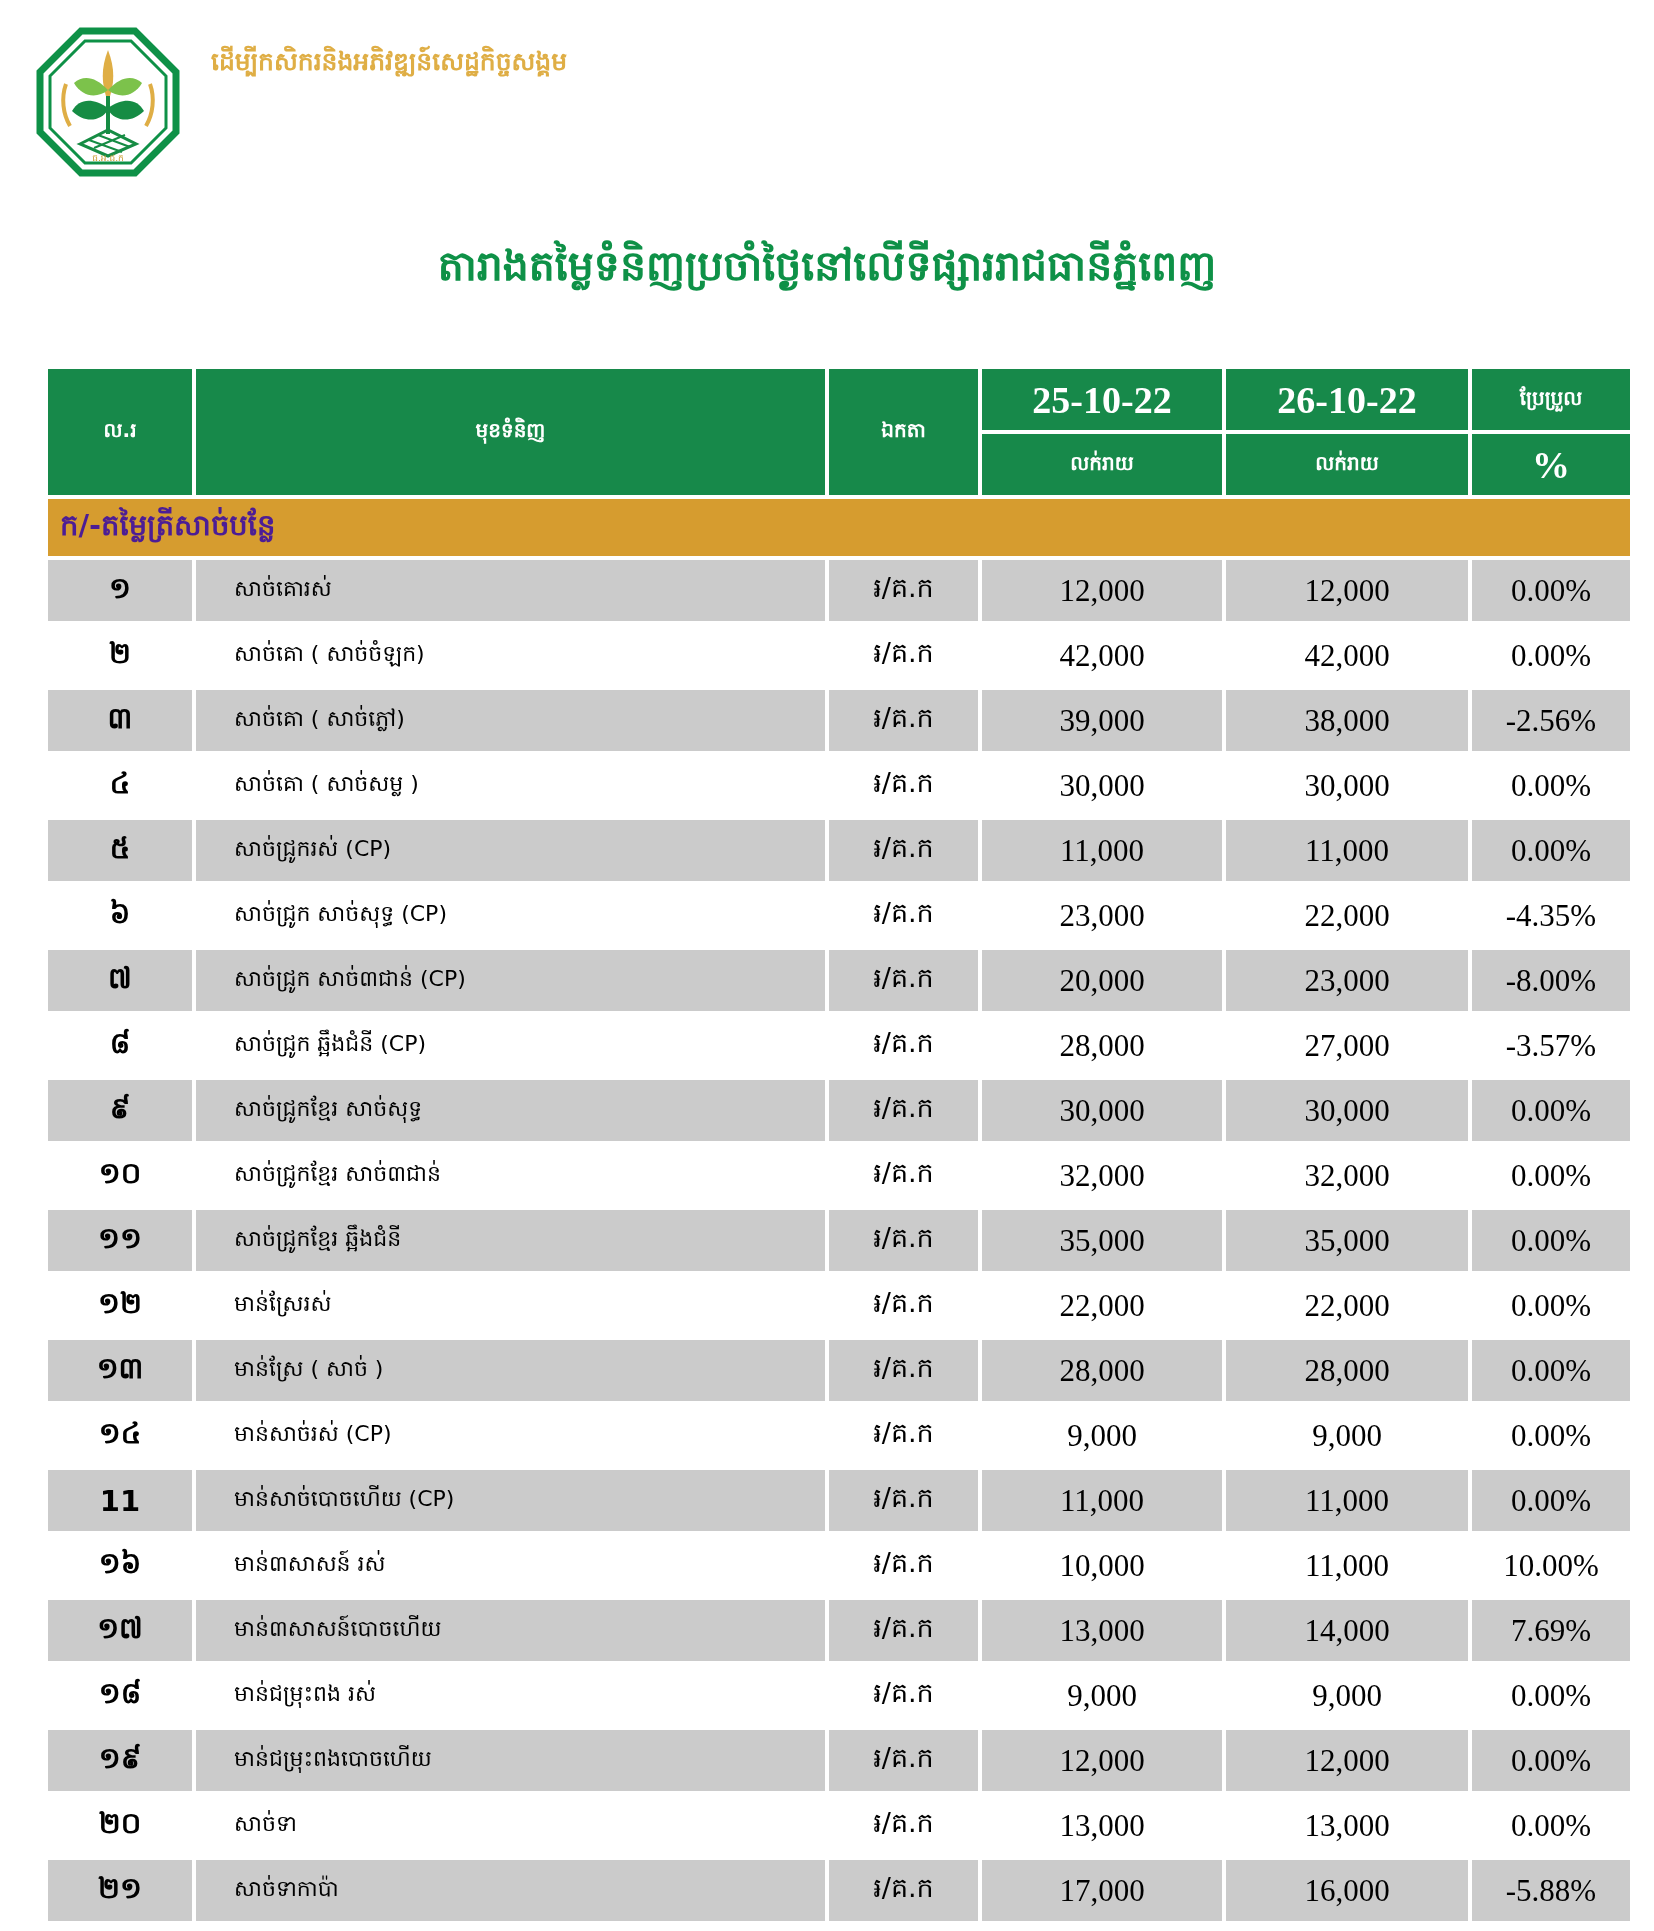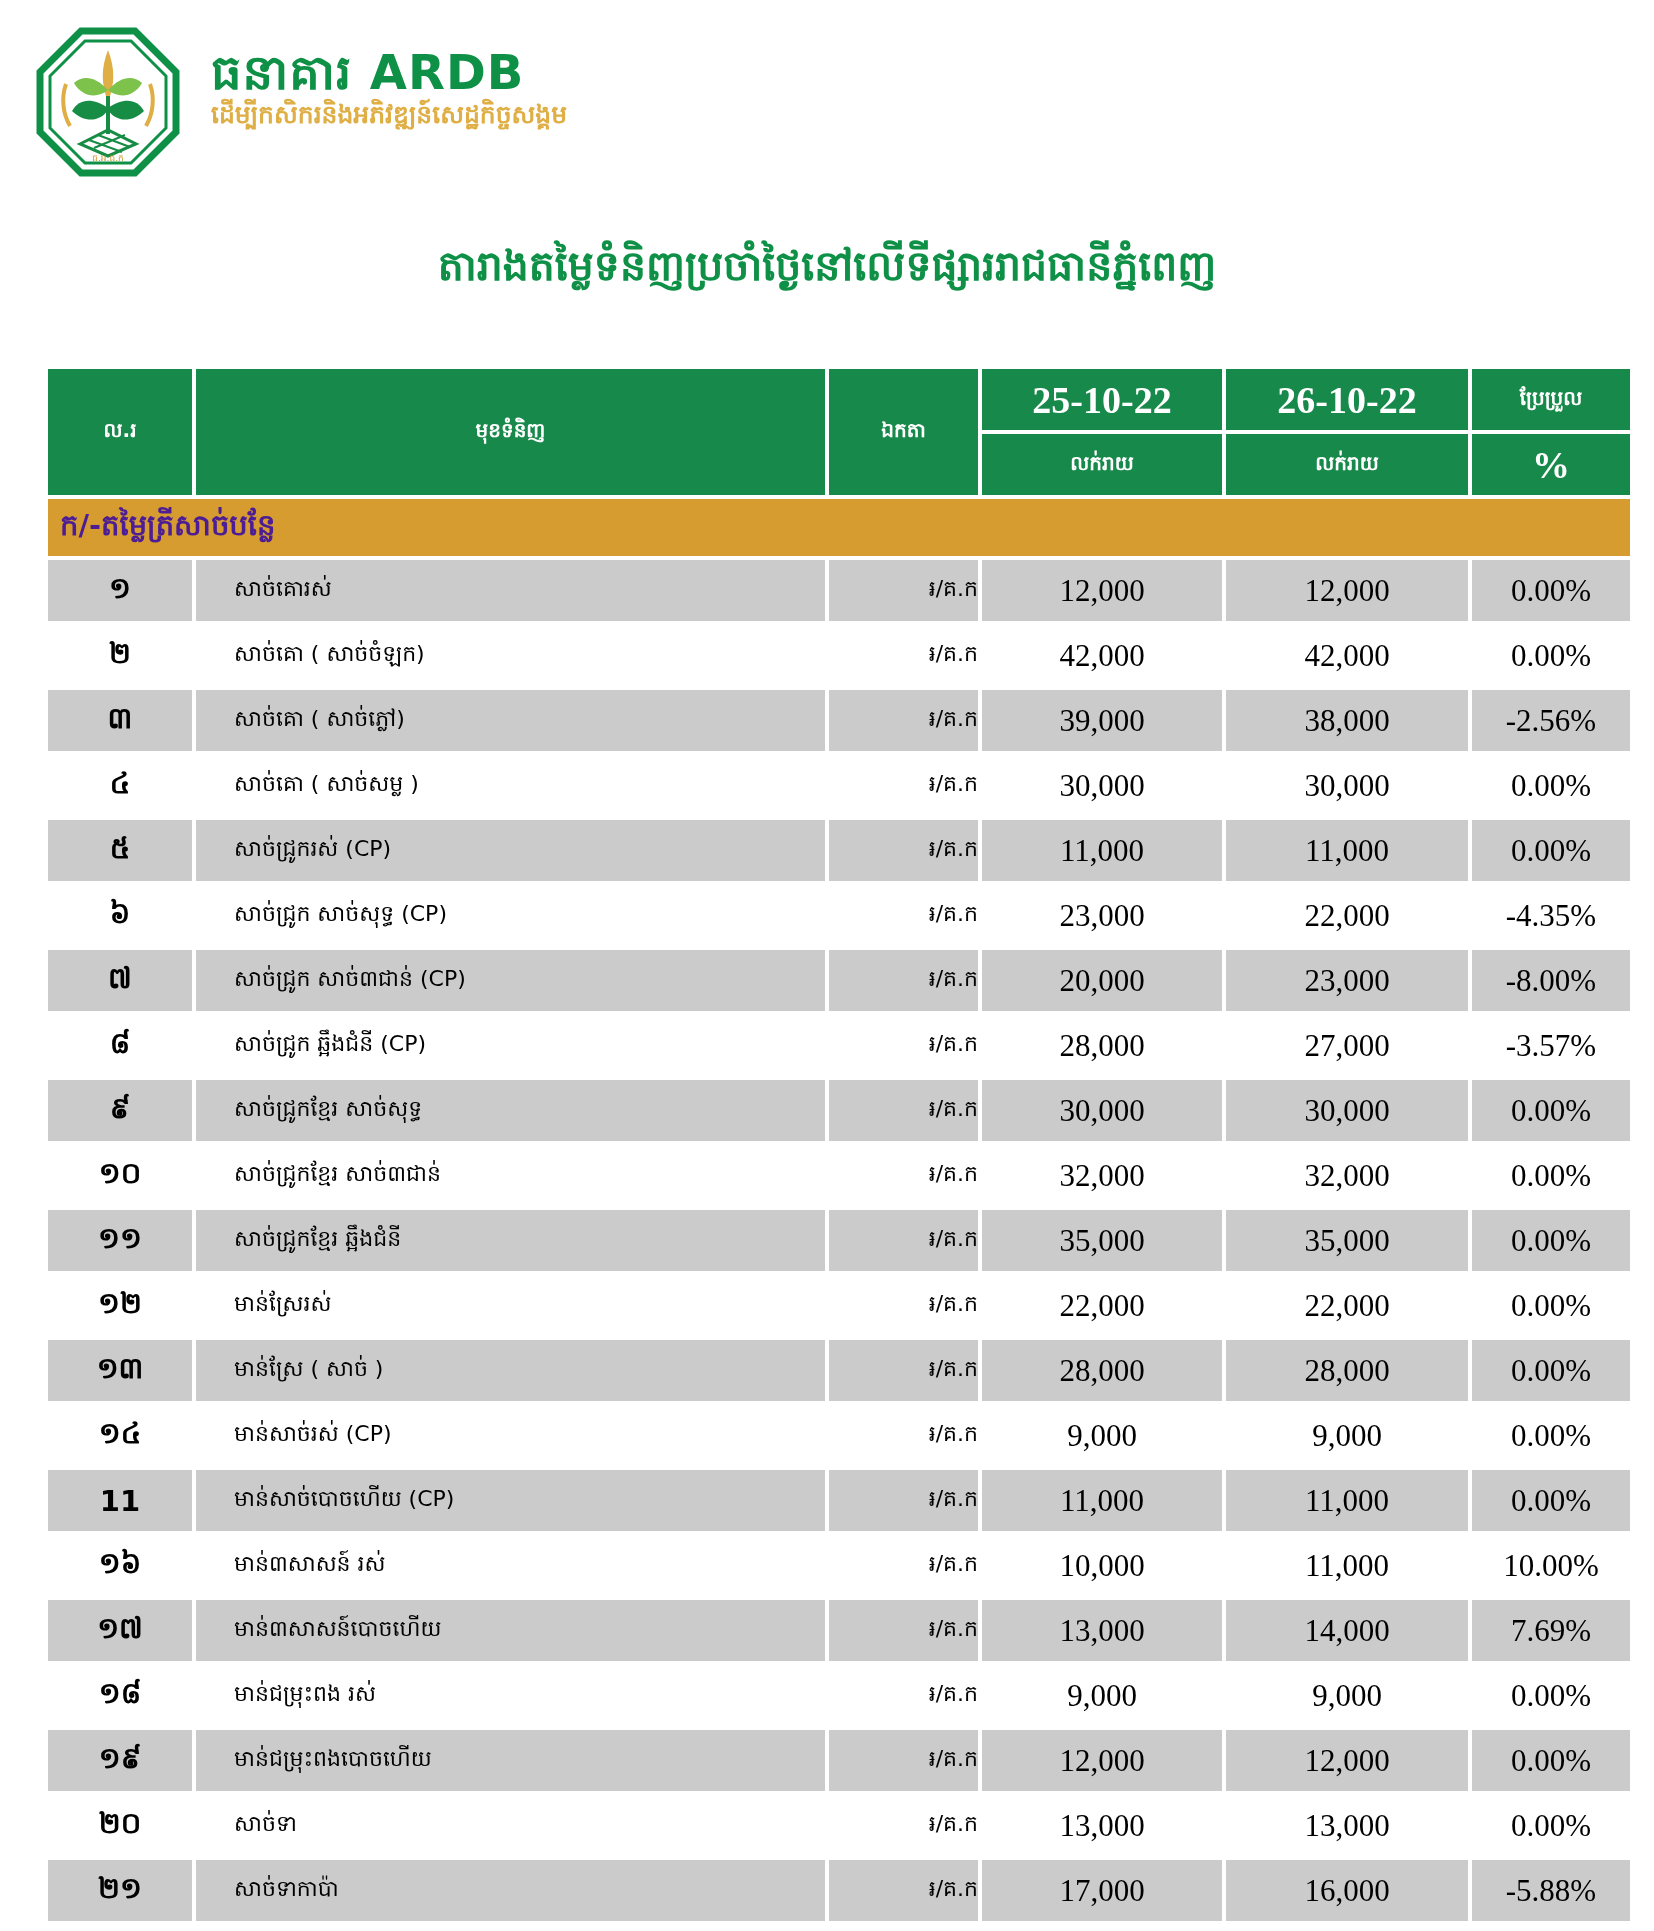--- a/index.html
+++ b/index.html
@@ -23,21 +23,21 @@
   col.c4{width:244px;} col.c5{width:246px;} col.c6{width:162px;}
   th,td{border:4px solid #ffffff;padding:0;vertical-align:middle;overflow:hidden;white-space:nowrap;}
   thead th{background:var(--green);color:#fff;font-weight:bold;font-size:20px;text-align:center;height:61px;}
   thead th.serif{font-family:"Liberation Serif",serif;font-size:38px;}
   tr.section td{background:var(--orange);color:#4c1d95;font-weight:bold;font-size:29px;
         text-align:left;padding-left:12px;height:57px;}
   tbody tr{height:65px;}
   tbody tr:nth-child(odd) td{background:var(--row-gray);}
   td.c-no{text-align:center;font-size:29px;font-weight:bold;}
   td.c-item{text-align:left;padding-left:38px;font-size:22px;}
-  td.c-unit{text-align:right;font-size:22px;}
+  td.c-unit{text-align:center;font-size:27px;}
   td.c-num{text-align:center;font-family:"Liberation Serif",serif;font-size:31px;}
 </style>
 </head>
 <body>
 
 <div class="page">
 
   <header class="brand">
     <svg class="emblem" viewBox="0 0 146 152" xmlns="http://www.w3.org/2000/svg" aria-hidden="true">
       <polygon points="46,5 100,5 141,46 141,106 100,147 46,147 5,106 5,46" fill="#ffffff" stroke="#0E9147" stroke-width="7"></polygon>
@@ -48,24 +48,20 @@
       <path d="M73,82 C57,71 44,73 37,85 C50,98 66,95 73,84 Z" fill="#168C44"></path>
       <path d="M73,82 C89,71 102,73 109,85 C96,98 80,95 73,84 Z" fill="#168C44"></path>
       <rect x="71" y="70" width="4" height="38" fill="#168C44"></rect>
       <path d="M35,100 C28,88 26,72 31,58" fill="none" stroke="#DFAE45" stroke-width="4"></path>
       <path d="M111,100 C118,88 120,72 115,58" fill="none" stroke="#DFAE45" stroke-width="4"></path>
       <path d="M45,118 L73,104 L101,118 L73,130 Z" fill="none" stroke="#168C44" stroke-width="3"></path>
       <path d="M54,114 L87,126 M63,109 L95,121 M59,122 L90,109" stroke="#168C44" stroke-width="2"></path>
       <text x="73" y="135" text-anchor="middle" font-size="9" fill="#C99A2F">ធ.អ.ជ.ក</text>
     </svg>
     <div class="brand-text">
-      <div class="bank-name">
-        <span>ធនាគារ</span>
-        <span>ARDB</span>
-      </div>
       <div class="slogan">ដើម្បីកសិករនិងអភិវឌ្ឍន៍សេដ្ឋកិច្ចសង្គម</div>
     </div>
   </header>
 
   <h1 class="title">តារាងតម្លៃទំនិញប្រចាំថ្ងៃនៅលើទីផ្សាររាជធានីភ្នំពេញ</h1>
 
   <table class="price-table">
     <colgroup>
       <col class="c1">
         <col class="c2">

